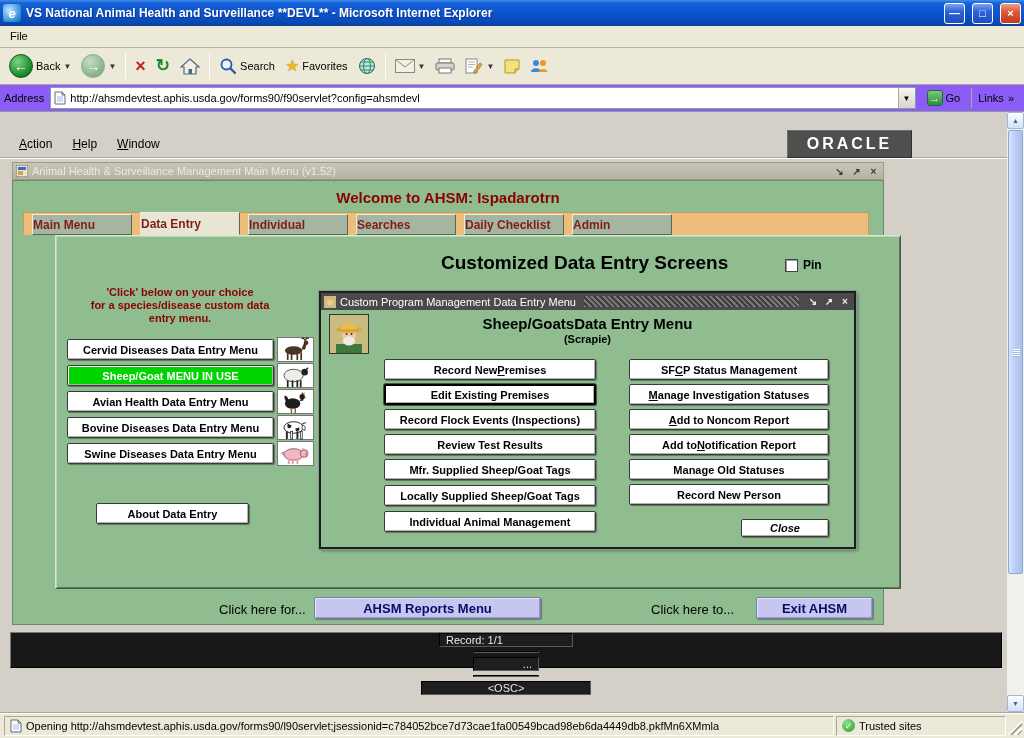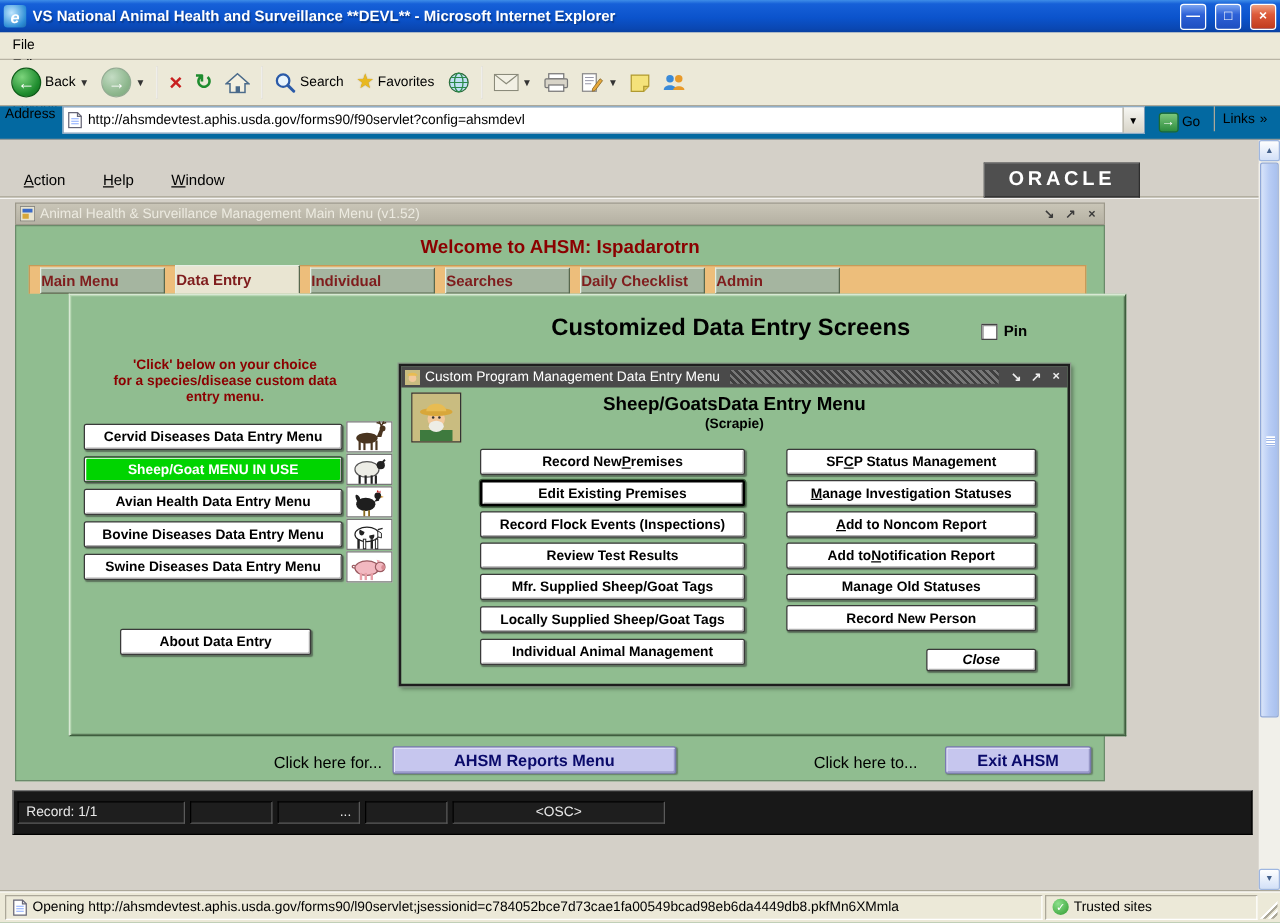--- a/index.html
+++ b/index.html
@@ -29,32 +29,32 @@
   .nav-circle{width:24px;height:24px;border-radius:50%;display:flex;align-items:center;justify-content:center;color:#fff;font-size:14px;font-weight:bold;
     background:radial-gradient(circle at 35% 30%,#7CD47C,#1E8C2E 65%,#10601C);border:1px solid #0E5A18;}
   .nav-circle.disabled{background:radial-gradient(circle at 35% 30%,#C4DCC4,#8CB68C 65%,#7AA47A);border-color:#93AB93;}
   .dd{font-size:8px;color:#333;}
   .tsep{width:1px;height:26px;background:#ACA899;border-right:1px solid #fff;margin:0 3px;}
   .stop-x{color:#C82020;font-size:18px;font-weight:bold;line-height:18px;}
   .refresh-g{color:#1E8C2E;font-size:17px;font-weight:bold;line-height:18px;}
   .fav-star{color:#E8B820;font-size:16px;text-shadow:0 0 1px #A07810;line-height:16px;}
 
   
-  .addressbar{position:absolute;left:0;top:85px;width:1024px;height:27px;background:#0369a1;border-bottom:1px solid #919B9C;display:flex;padding:0 4px;gap:6px;}
+  .addressbar{position:absolute;left:0;top:85px;width:1024px;height:27px;background:#8b5cf6;border-bottom:1px solid #919B9C;display:flex;align-items:center;padding:0 4px;gap:6px;}
   .addr-field{flex:1;height:22px;background:#fff;border:1px solid #7F9DB9;display:flex;align-items:center;padding-left:3px;gap:4px;}
   .addr-input{flex:1;border:none;outline:none;font-size:11px;font-family:"Liberation Sans",sans-serif;height:18px;background:transparent;}
   .addr-dd{width:17px;height:20px;background:linear-gradient(#F6F6F2,#D8D4C8);border-left:1px solid #ACA899;display:flex;align-items:center;justify-content:center;font-size:8px;flex:0 0 auto;}
   .go-btn{display:flex;align-items:center;gap:3px;padding:2px 5px;}
   .go-icon{width:16px;height:16px;background:linear-gradient(#7CC87C,#2E8C3E);border-radius:3px;color:#fff;display:flex;align-items:center;justify-content:center;font-weight:bold;font-size:11px;border:1px solid #1E6C2E;}
   .links{display:flex;align-items:center;gap:4px;padding:0 6px;border-left:1px solid #ACA899;height:20px;}
 
   
   .page{position:absolute;left:0;top:112px;width:1007px;height:600px;background:#D4D0C8;}
   .forms-menubar{position:absolute;left:0;top:18px;width:1007px;height:28px;background:#D4D0C8;border-bottom:1px solid #A8A494;box-shadow:0 1px 0 #FFFFFF;
-    display:flex;align-items:center;gap:12px;padding-left:10px;font-size:12px;}
+    display:flex;align-items:center;gap:2px;padding-left:10px;font-size:12px;}
   .fmenu-item{padding:2px 9px;}
   .oracle-logo{position:absolute;left:787px;top:18px;width:125px;height:28px;background:#4F4F4F;border:1px solid #6E6E6E;border-bottom-color:#2E2E2E;border-right-color:#2E2E2E;
     color:#fff;display:flex;align-items:center;justify-content:center;font-size:16px;font-weight:bold;letter-spacing:3px;}
 
   .mdi-titlebar{position:absolute;left:12px;top:50px;width:872px;height:18px;background:linear-gradient(#C9C5B7,#B5B1A3);border:1px solid #9C988A;
     display:flex;align-items:center;gap:4px;padding:0 3px;}
   .mdi-title{flex:1;color:#ECEAE0;font-size:11px;white-space:nowrap;overflow:hidden;}
   .mdi-ctrl{color:#3A3A3A;font-size:10px;width:13px;text-align:center;font-weight:bold;}
 
   .canvas{position:absolute;left:12px;top:68px;width:872px;height:445px;background:#90BD90;border:1px solid #6A8A6A;}
@@ -94,21 +94,21 @@
   .fbtn.dlg-left{left:63px;width:212px;height:21px;}
   .fbtn.dlg-right{left:308px;width:200px;height:21px;text-align:right;}
   .fbtn.close-btn{left:420px;top:226px;width:88px;height:18px;font-style:italic;}
 
   .footer-caption{position:absolute;font-weight:normal;font-size:13px;}
   .lav-btn{position:absolute;height:22px;background:#C6C6EE;border:1px solid #7A7AB0;border-radius:2px;
     box-shadow:inset 1px 1px 0 #E6E6F8, inset -1px -1px 0 #9898C8, 1px 1px 1px rgba(40,40,40,.4);
     font-weight:bold;font-size:13px;color:#0A0A6A;display:flex;align-items:center;justify-content:center;}
 
   .forms-status{position:absolute;left:10px;top:520px;width:992px;height:36px;background:#181818;
-    border:1px solid;border-color:#777 #000 #000 #777;display:flex;align-items:center;gap:4px;padding:0 3px;}
+    border:1px solid;border-color:#777 #000 #000 #777;display:flex;align-items:center;gap:4px;padding:0 3px;flex-direction:column;}
   .fs-cell{height:18px;border:1px solid;border-color:#000 #5A5A5A #5A5A5A #000;color:#E8E8E8;font-size:11px;display:flex;align-items:center;padding:0 6px;background:#1E1E1E;white-space:nowrap;}
 
   
   .scrollbar{position:absolute;left:1007px;top:112px;width:17px;height:600px;background:#F1F0EA;}
   .sb-btn{position:absolute;left:0;width:17px;height:17px;background:linear-gradient(#FEFEFE,#D2E0F8);border:1px solid #9EB6E0;border-radius:2px;
     color:#44618C;font-size:7px;display:flex;align-items:center;justify-content:center;}
   .sb-btn.down{bottom:0;}
   .sb-thumb{position:absolute;left:1px;top:18px;width:15px;height:444px;background:linear-gradient(90deg,#D8E4FA,#B8CCF4 50%,#A8C0EE);border:1px solid #90A8D8;border-radius:2px;}
   .sb-grip{position:absolute;left:4px;top:218px;width:7px;height:8px;background:repeating-linear-gradient(#fff 0 1px,#A0B8E8 1px 2px);}
 

